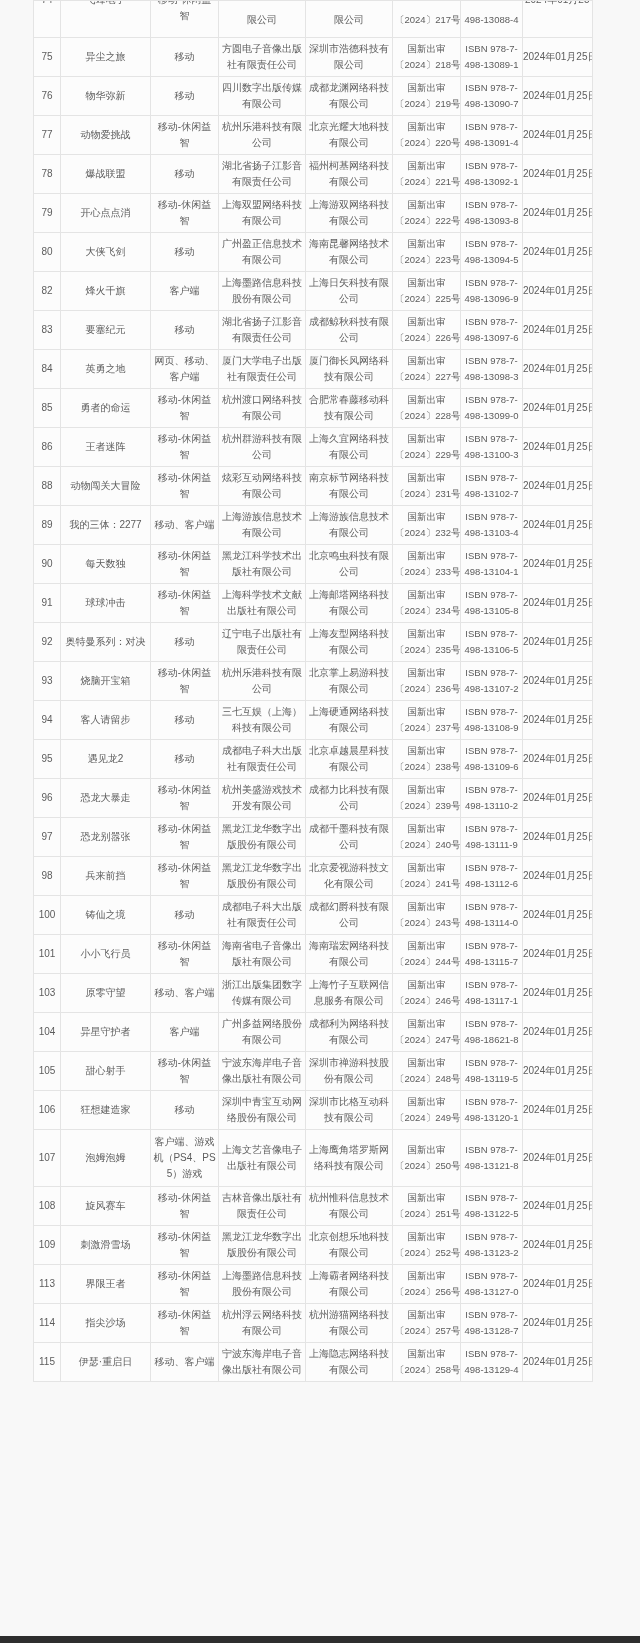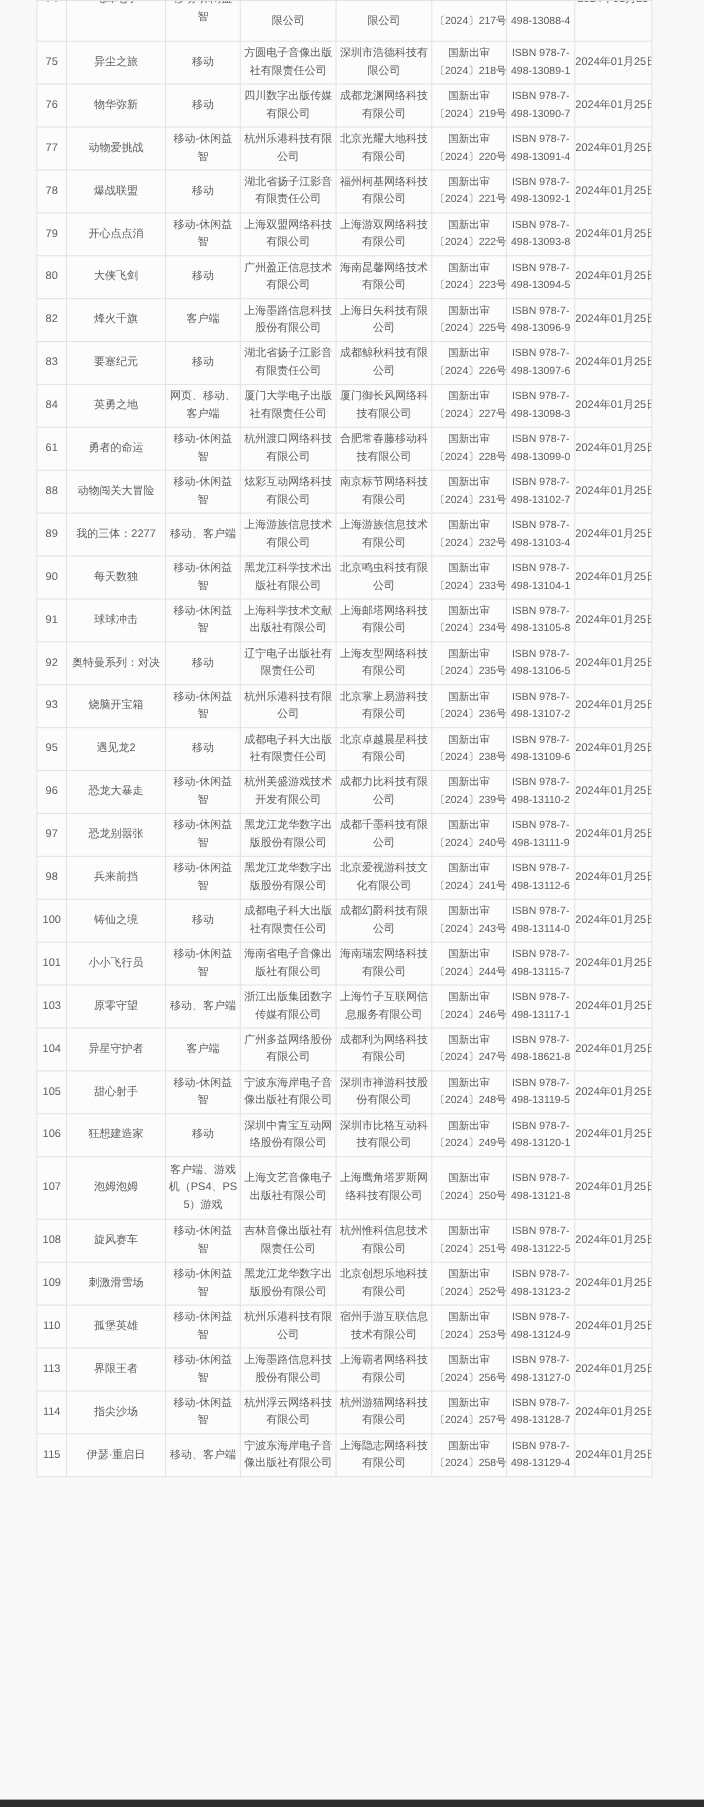--- a/index.html
+++ b/index.html
@@ -237,32 +237,48 @@
             <span class="ln">国新出审</span>
             <span class="ln">〔2024〕227号</span>
           </td>
           <td class="small">
             <span class="ln">ISBN 978-7-</span>
             <span class="ln">498-13098-3</span>
           </td>
           <td class="datecell">2024年01月25日</td>
         </tr>
         <tr class="r-std">
-          <td>61</td>
+          <td>85</td>
           <td>勇者的命运</td>
           <td>移动-休闲益智</td>
           <td>杭州渡口网络科技有限公司</td>
           <td>合肥常春藤移动科技有限公司</td>
           <td class="small">
             <span class="ln">国新出审</span>
             <span class="ln">〔2024〕228号</span>
           </td>
           <td class="small">
             <span class="ln">ISBN 978-7-</span>
             <span class="ln">498-13099-0</span>
+          </td>
+          <td class="datecell">2024年01月25日</td>
+        </tr>
+        <tr class="r-std">
+          <td>86</td>
+          <td>王者迷阵</td>
+          <td>移动-休闲益智</td>
+          <td>杭州群游科技有限公司</td>
+          <td>上海久宜网络科技有限公司</td>
+          <td class="small">
+            <span class="ln">国新出审</span>
+            <span class="ln">〔2024〕229号</span>
+          </td>
+          <td class="small">
+            <span class="ln">ISBN 978-7-</span>
+            <span class="ln">498-13100-3</span>
           </td>
           <td class="datecell">2024年01月25日</td>
         </tr>
         <tr class="r-std">
           <td>88</td>
           <td>动物闯关大冒险</td>
           <td>移动-休闲益智</td>
           <td>炫彩互动网络科技有限公司</td>
           <td>南京标节网络科技有限公司</td>
           <td class="small">
@@ -345,20 +361,36 @@
           <td>移动-休闲益智</td>
           <td>杭州乐港科技有限公司</td>
           <td>北京掌上易游科技有限公司</td>
           <td class="small">
             <span class="ln">国新出审</span>
             <span class="ln">〔2024〕236号</span>
           </td>
           <td class="small">
             <span class="ln">ISBN 978-7-</span>
             <span class="ln">498-13107-2</span>
+          </td>
+          <td class="datecell">2024年01月25日</td>
+        </tr>
+        <tr class="r-std">
+          <td>94</td>
+          <td>客人请留步</td>
+          <td>移动</td>
+          <td>三七互娱（上海）科技有限公司</td>
+          <td>上海硬通网络科技有限公司</td>
+          <td class="small">
+            <span class="ln">国新出审</span>
+            <span class="ln">〔2024〕237号</span>
+          </td>
+          <td class="small">
+            <span class="ln">ISBN 978-7-</span>
+            <span class="ln">498-13108-9</span>
           </td>
           <td class="datecell">2024年01月25日</td>
         </tr>
         <tr class="r-std">
           <td>95</td>
           <td>遇见龙2</td>
           <td>移动</td>
           <td>成都电子科大出版社有限责任公司</td>
           <td>北京卓越晨星科技有限公司</td>
           <td class="small">
@@ -553,36 +585,20 @@
           <td>移动-休闲益智</td>
           <td>黑龙江龙华数字出版股份有限公司</td>
           <td>北京创想乐地科技有限公司</td>
           <td class="small">
             <span class="ln">国新出审</span>
             <span class="ln">〔2024〕252号</span>
           </td>
           <td class="small">
             <span class="ln">ISBN 978-7-</span>
             <span class="ln">498-13123-2</span>
-          </td>
-          <td class="datecell">2024年01月25日</td>
-        </tr>
-        <tr class="r-std">
-          <td>110</td>
-          <td>孤堡英雄</td>
-          <td>移动-休闲益智</td>
-          <td>杭州乐港科技有限公司</td>
-          <td>宿州手游互联信息技术有限公司</td>
-          <td class="small">
-            <span class="ln">国新出审</span>
-            <span class="ln">〔2024〕253号</span>
-          </td>
-          <td class="small">
-            <span class="ln">ISBN 978-7-</span>
-            <span class="ln">498-13124-9</span>
           </td>
           <td class="datecell">2024年01月25日</td>
         </tr>
         <tr class="r-std">
           <td>113</td>
           <td>界限王者</td>
           <td>移动-休闲益智</td>
           <td>上海墨路信息科技股份有限公司</td>
           <td>上海霸者网络科技有限公司</td>
           <td class="small">

